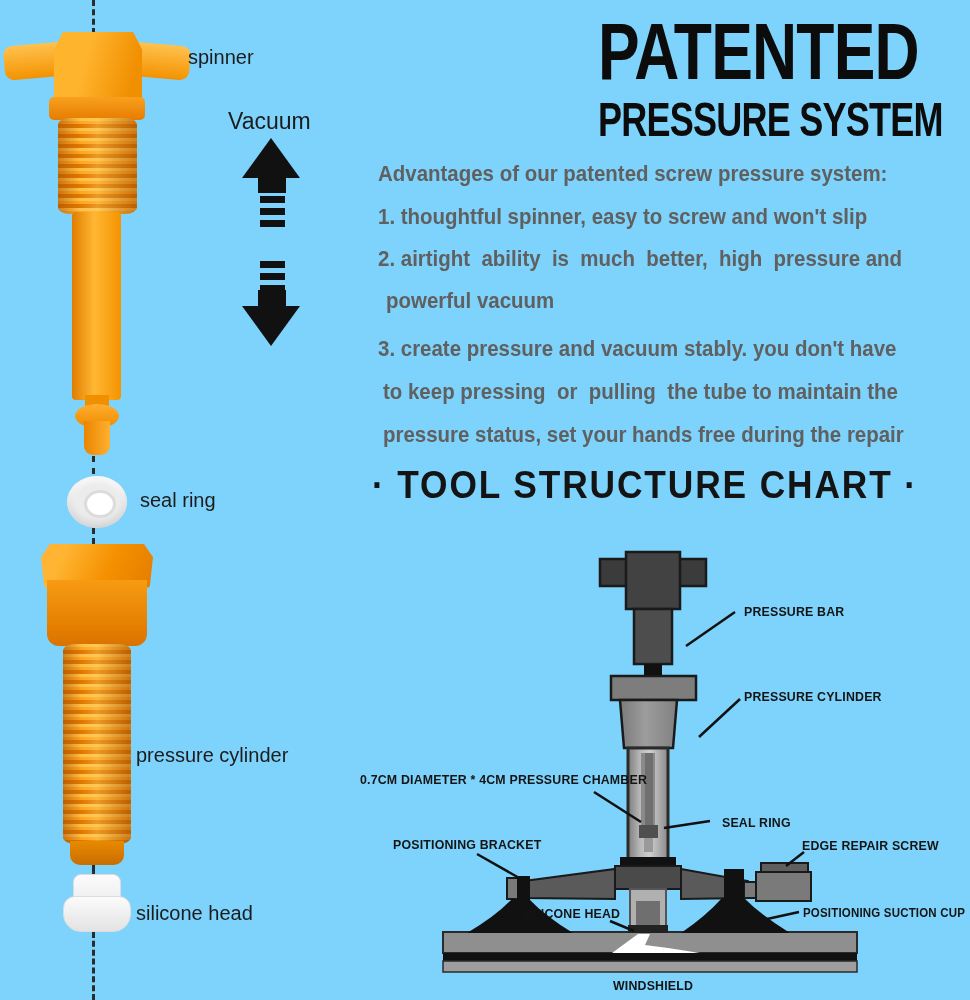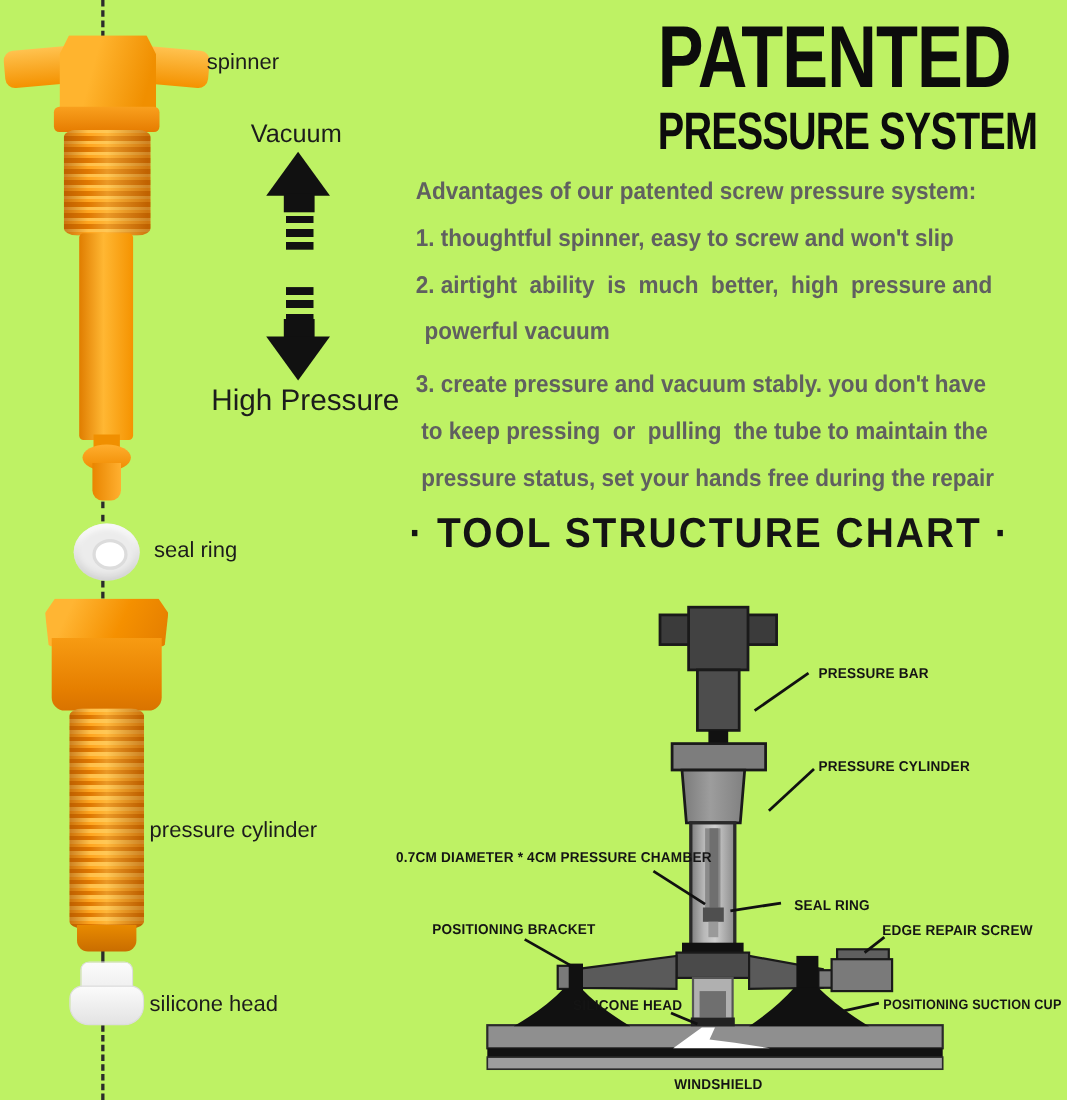--- a/index.html
+++ b/index.html
@@ -1,16 +1,16 @@
 <!DOCTYPE html>
 <html><head>
 <meta charset="utf-8">
 <style>
   html,body{margin:0;padding:0;background:#fff;}
-  #canvas{position:relative;width:970px;height:1000px;background:#bef264;overflow:hidden;
+  #canvas{position:relative;width:970px;height:1000px;background:#7dd3fc;overflow:hidden;
           font-family:"Liberation Sans", sans-serif;color:#1c1c1c;}
   
   .dash-v{position:absolute;width:0;border-left:3px dashed #2b2b2b;}
   .wing{position:absolute;width:64px;height:34px;border-radius:9px;
         background:linear-gradient(180deg,#ffc24f,#f49200);}
   .knob{position:absolute;left:54px;top:32px;width:88px;height:80px;border-radius:9px;
         background:linear-gradient(105deg,#ffb windows,#f08f00);
         background:linear-gradient(105deg,#ffb42e 35%,#f08f00 85%);
         clip-path:polygon(10% 0,90% 0,100% 22%,100% 100%,0 100%,0 22%);}
   .skirt{position:absolute;left:49px;top:97px;width:96px;height:23px;border-radius:5px;
@@ -98,21 +98,20 @@
 
   <div class="tri-up" style="left:242px;top:138px"></div>
   <div class="stem" style="left:258px;top:176px;width:28px;height:17px"></div>
   <div class="dashes" style="left:260px;top:196px"></div>
   <div class="dashes" style="left:260px;top:261px"></div>
   <div class="stem" style="left:258px;top:290px;width:28px;height:17px"></div>
   <div class="tri-down" style="left:242px;top:306px"></div>
 
   <div class="lbl" style="left:188px;top:46px">spinner</div>
   <div class="lbl" style="left:228px;top:108px;font-size:23px">Vacuum</div>
-  <div class="lbl" style="left:192px;top:349px;font-size:27px">High Pressure</div>
   <div class="lbl" style="left:140px;top:489px">seal ring</div>
   <div class="lbl" style="left:136px;top:744px">pressure cylinder</div>
   <div class="lbl" style="left:136px;top:902px">silicone head</div>
 
   <div class="title1">PATENTED</div>
   <div class="title2">PRESSURE SYSTEM</div>
 
   <div class="adv" style="left:378px;top:161px">Advantages of our patented screw pressure system:</div>
   <div class="adv" style="left:378px;top:204px">1. thoughtful spinner, easy to screw and won't slip</div>
   <div class="adv" style="left:378px;top:246px">2. airtight  ability  is  much  better,  high  pressure and</div>

